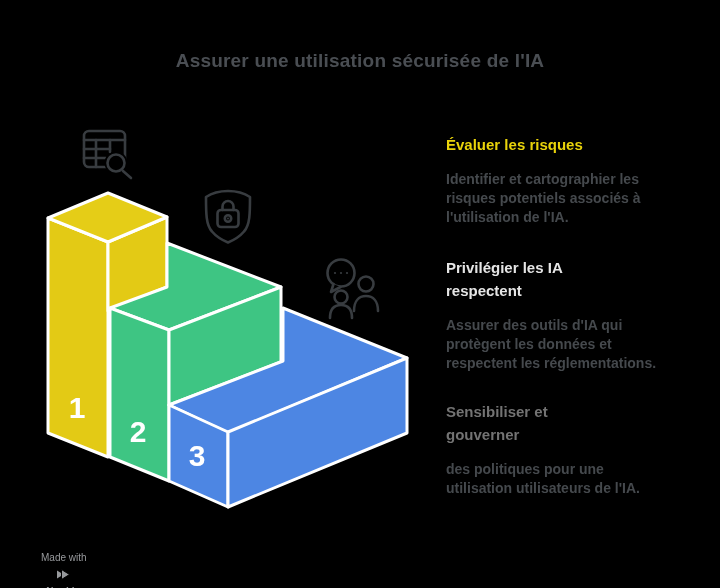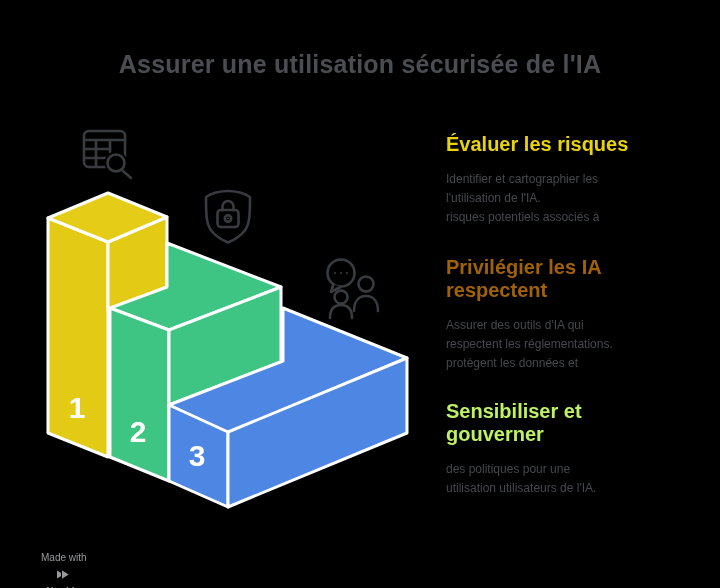--- a/index.html
+++ b/index.html
@@ -1,26 +1,26 @@
 <!DOCTYPE html>
 <html><head>
 <meta charset="utf-8">
 <style>
   html,body{margin:0;padding:0;background:#000;}
   .stage{position:relative;width:720px;height:588px;background:#000000;
          font-family:"Liberation Sans",sans-serif;overflow:hidden;}
   .title{position:absolute;top:50px;left:0;width:720px;margin:0;
-         text-align:center;font-size:25px;font-weight:700;letter-spacing:.2px;
+         text-align:center;font-size:19px;font-weight:700;letter-spacing:.2px;
          color:#4a4e53;}
   .diagram{position:absolute;left:0;top:0;}
   .section{position:absolute;left:446px;width:245px;}
   .sec1{top:133px}.sec2{top:256px}.sec3{top:400px}
-  .section h2{margin:0 0 14px 0;font-size:20px;line-height:23px;font-weight:700;}
-  .sec1 h2{color:#e9d30a}.sec2 h2{color:#a16207}.sec3 h2{color:#bef264}
-  .section .body{font-size:12px;line-height:19px;font-weight:400;color:#45494d;}
+  .section h2{margin:0 0 14px 0;font-size:15px;line-height:23px;font-weight:700;}
+  .sec1 h2{color:#e9d30a}.sec2 h2{color:#e5e5e5}.sec3 h2{color:#737373}
+  .section .body{font-size:14px;line-height:19px;font-weight:700;color:#45494d;}
   .section .ln{white-space:nowrap;}
   .footer{position:absolute;left:41px;top:552px;display:flex;align-items:center;
           gap:5px;font-size:10px;color:#97999c;flex-direction:column;}
   .footer .brand{font-weight:700;letter-spacing:.3px;text-align:right;}
   .num{font-family:"Liberation Sans",sans-serif;font-weight:700;font-size:30px;fill:#ffffff;}
 </style>
 </head>
 <body>
 
 <div class="stage">
@@ -82,34 +82,34 @@
       <path d="M330,318 C330,309 334.5,305 341,305 C347.5,305 352,309 352,318"></path>
     </g>
   </svg>
 
   <div class="section sec1">
     <h2>
       <div class="ln">Évaluer les risques</div>
     </h2>
     <div class="body">
       <div class="ln">Identifier et cartographier les</div>
+      <div class="ln">risques potentiels associés à</div>
       <div class="ln">l'utilisation de l'IA.</div>
-      <div class="ln">risques potentiels associés à</div>
     </div>
   </div>
 
   <div class="section sec2">
     <h2>
       <div class="ln">Privilégier les IA</div>
       <div class="ln">respectent</div>
     </h2>
     <div class="body">
       <div class="ln">Assurer des outils d'IA qui</div>
+      <div class="ln">protègent les données et</div>
       <div class="ln">respectent les réglementations.</div>
-      <div class="ln">protègent les données et</div>
     </div>
   </div>
 
   <div class="section sec3">
     <h2>
       <div class="ln">Sensibiliser et</div>
       <div class="ln">gouverner</div>
     </h2>
     <div class="body">
       <div class="ln">des politiques pour une</div>

